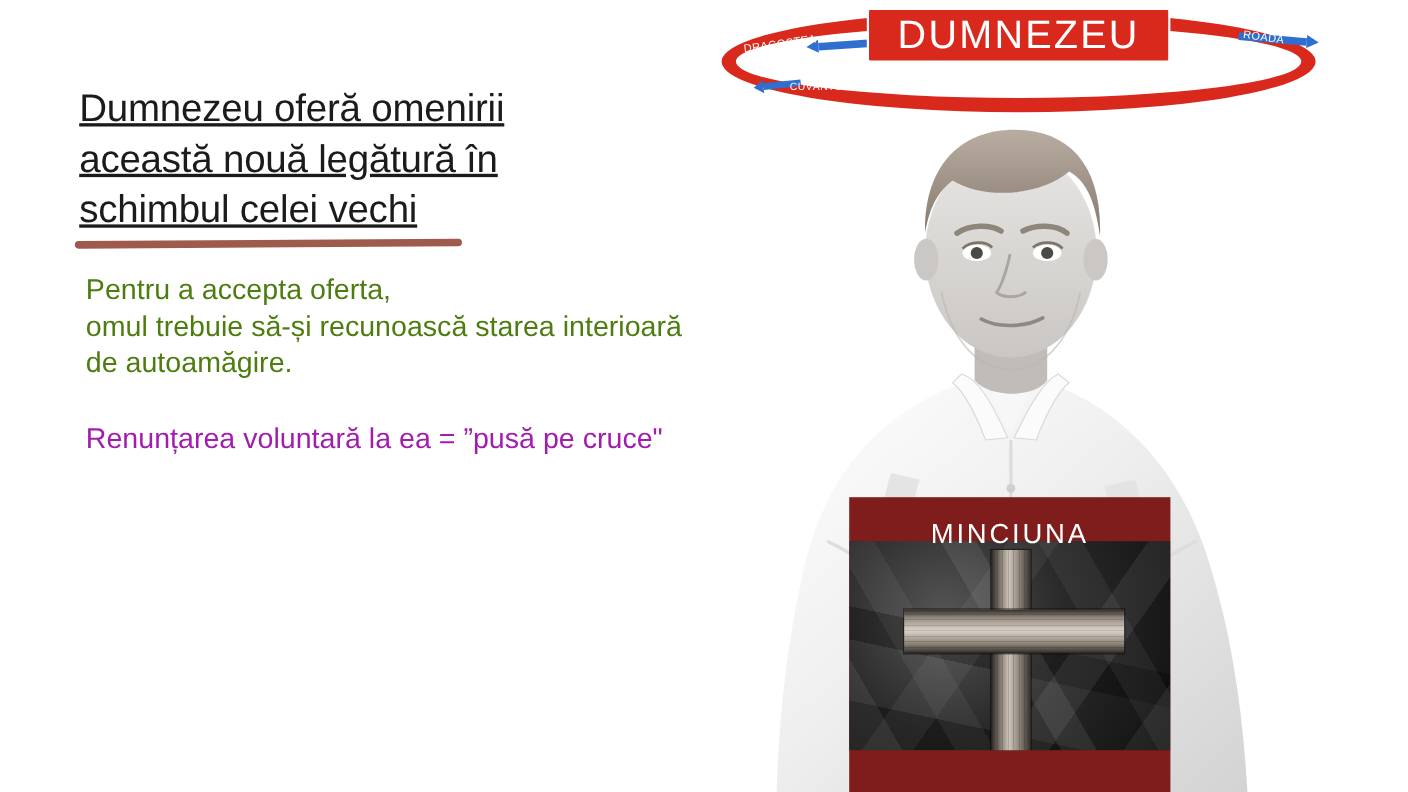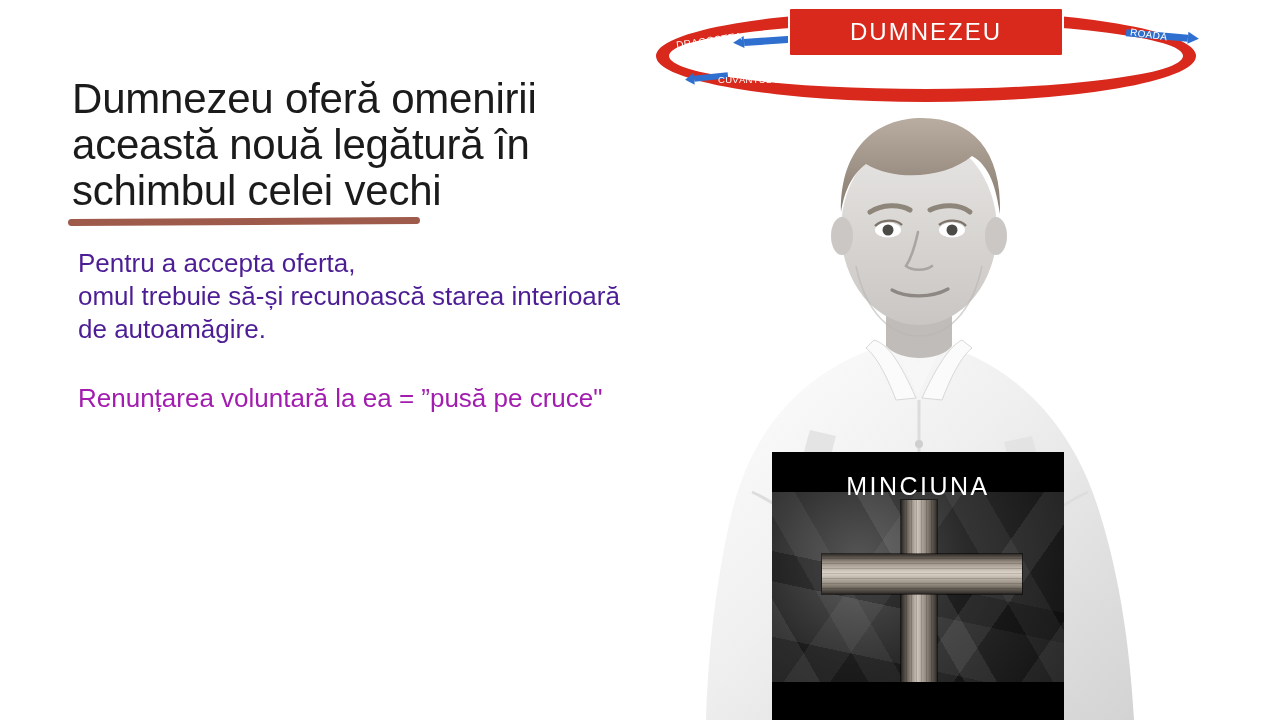--- a/index.html
+++ b/index.html
@@ -17,42 +17,43 @@
   }
 
   
   .text-panel {
     position: absolute;
     left: 72px;
     top: 76px;
     width: 660px;
   }
   .headline {
-    font-size: 42px;
+    font-size: 35px;
     line-height: 46px;
     font-weight: 400;
     color: #1b1b1b;
     letter-spacing: -0.2px;
     white-space: pre-line;
     margin: 0;
+    text-decoration: underline;
   }
   .headline-underline {
     width: 352px;
     height: 7px;
     background: #9e5a4a;
     border-radius: 4px;
     margin-top: 4px;
     margin-left: -4px;
     transform: rotate(-0.35deg);
   }
   .body-text {
     font-size: 26px;
     line-height: 33px;
     font-weight: 400;
-    color: #4c1d95;
+    color: #4d7c0f;
     white-space: pre-line;
     margin: 22px 0 0 6px;
   }
   .body-text-2 {
     font-size: 26px;
     line-height: 33px;
     font-weight: 400;
     color: #a21caf;
     margin: 36px 0 0 6px;
   }
@@ -83,21 +84,21 @@
     height: 46px;
     background: #d8291c;
     border: 2px solid #ffffff;
     border-radius: 3px;
     display: flex;
     align-items: center;
     justify-content: center;
   }
   .god-box span {
     color: #ffffff;
-    font-size: 24px;
+    font-size: 36px;
     letter-spacing: 2px;
     font-family: "Liberation Sans", sans-serif;
     text-align: center;
   }
   .diagram-label {
     position: absolute;
     color: #ffffff;
     font-size: 10px;
     font-family: "Liberation Sans", sans-serif;
     letter-spacing: 0.4px;
@@ -149,21 +150,21 @@
   }
   .person svg { display: block; }
 
   
   .album {
     position: absolute;
     left: 772px;
     top: 452px;
     width: 292px;
     height: 268px;
-    background: #000000;
+    background: #7f1d1d;
     overflow: hidden;
   }
   .album-art {
     position: absolute;
     left: 0; top: 40px;
     width: 292px;
     height: 190px;
     background:
       radial-gradient(circle at 30% 35%, #555 0%, #2a2a2a 45%, #111 100%);
     overflow: hidden;

